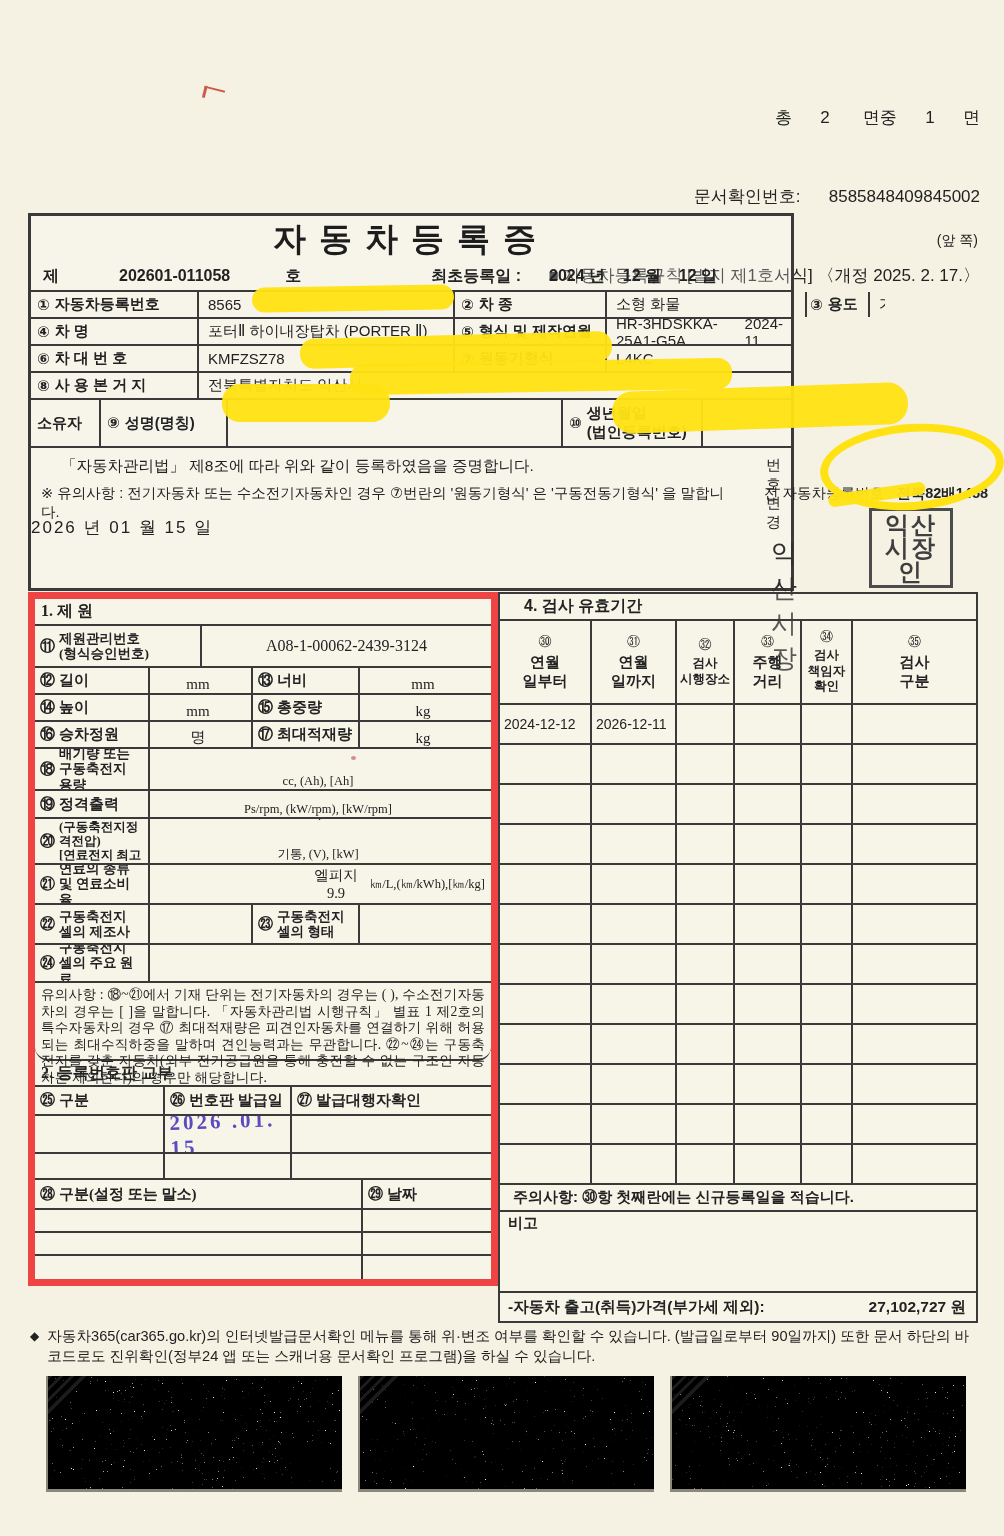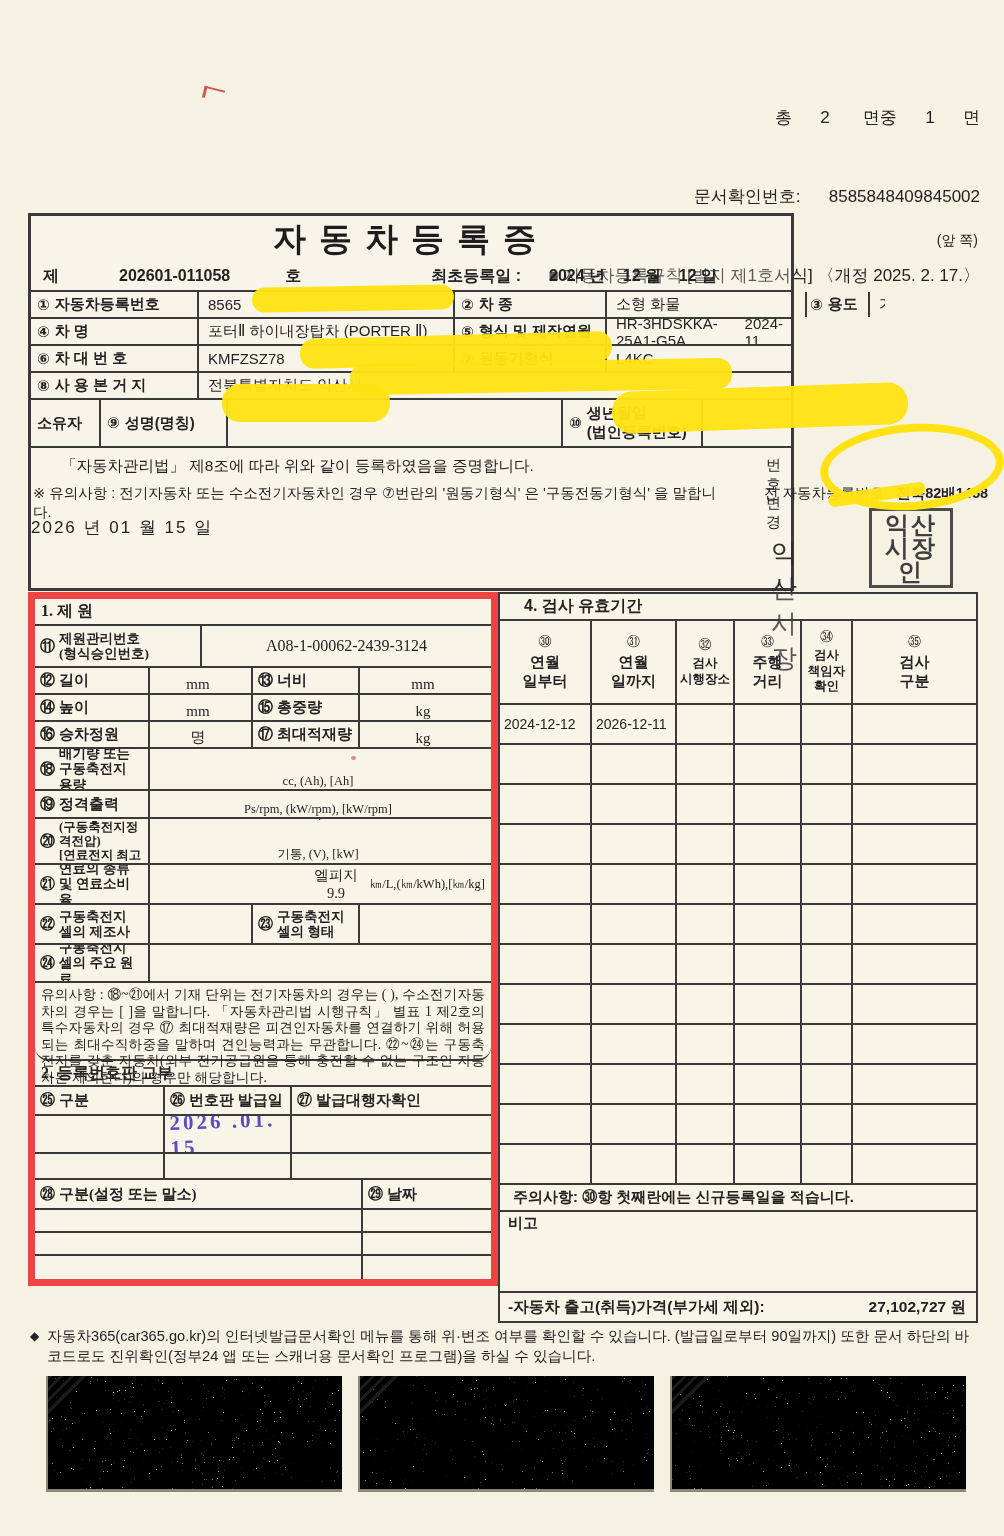--- a/index.html
+++ b/index.html
@@ -202,21 +202,21 @@
         <span>⑩</span>
         <span class="pre">생년월일
 (법인등록번호)</span>
       </div>
     <div class="cell val"></div>
   </div>
 
   <div class="cert-bottom">
     <div class="abs" style="left:30px;top:8px;font-size:15.5px;">「자동차관리법」 제8조에 따라 위와 같이 등록하였음을 증명합니다.</div>
     <div class="abs" style="left:735px;top:8px;">번호변경</div>
-    <div class="abs" style="left:2px;top:36px;font-size:14.5px;width:700px;">※ 유의사항 : 전기자동차 또는 수소전기자동차인 경우 ⑦번란의 '원동기형식' 은 '구동전동기형식' 을 말합니다.</div>
+    <div class="abs" style="left:10px;top:36px;font-size:14.5px;width:700px;">※ 유의사항 : 전기자동차 또는 수소전기자동차인 경우 ⑦번란의 '원동기형식' 은 '구동전동기형식' 을 말합니다.</div>
     <div class="abs nowrap" style="left:733px;top:36px;font-size:14.5px;">
       <span>전 자동차등록번호 :</span> <span class="b">전북82배1458</span>
     </div>
     <div class="abs" style="left:0;top:68px;width:100%;font-size:17px;letter-spacing:2px;">2026 년 01 월 15 일</div>
     <div class="abs mayor" style="left:740px;top:88px;">익산시장</div>
     <div class="abs seal-box" style="left:838px;top:60px;">익산시장인</div>
   </div>
 </div>
 
 <div class="hl" style="left:252px;top:286px;width:202px;height:25px;transform:rotate(-1deg);"></div>

